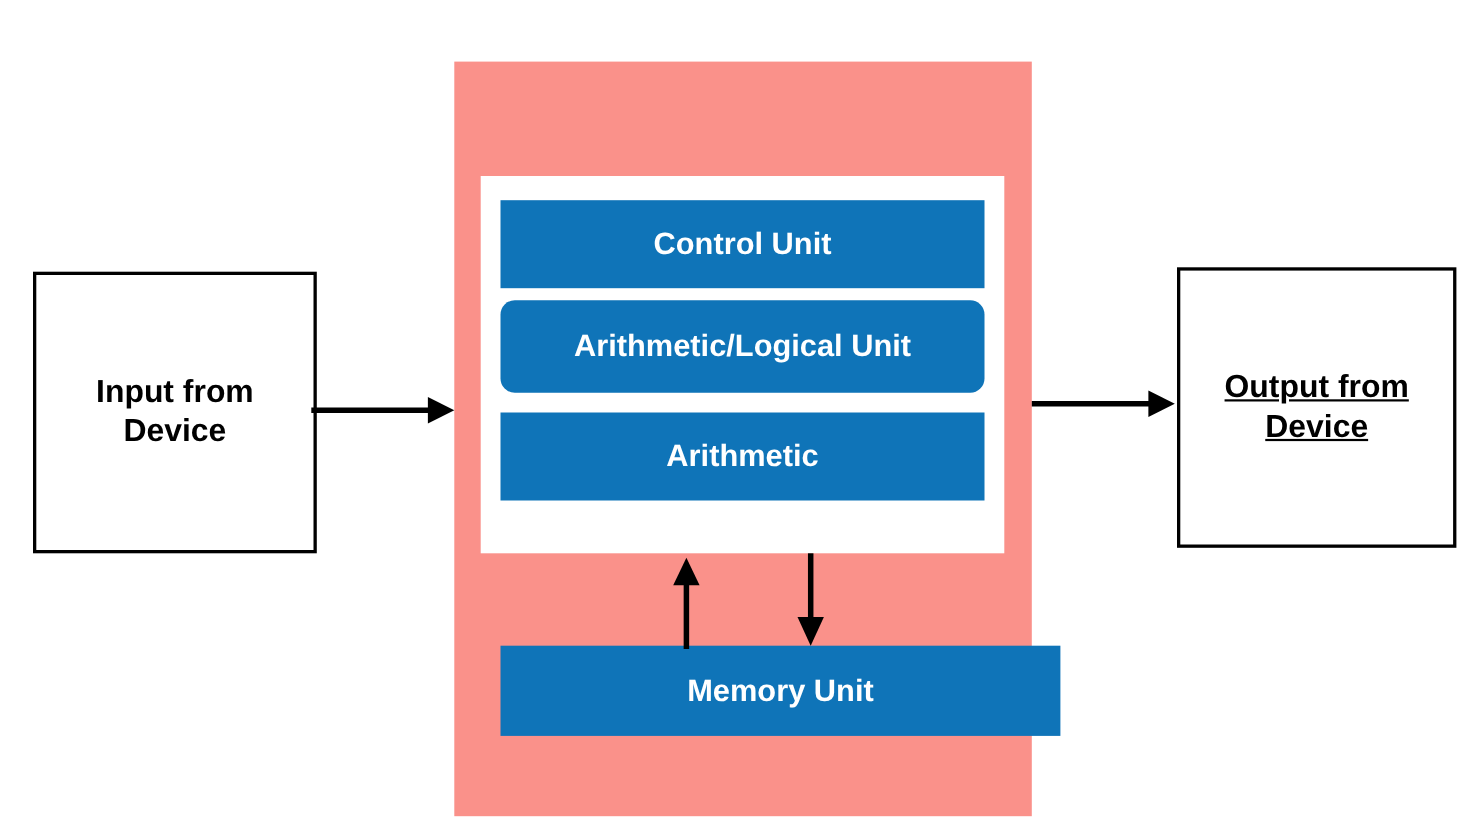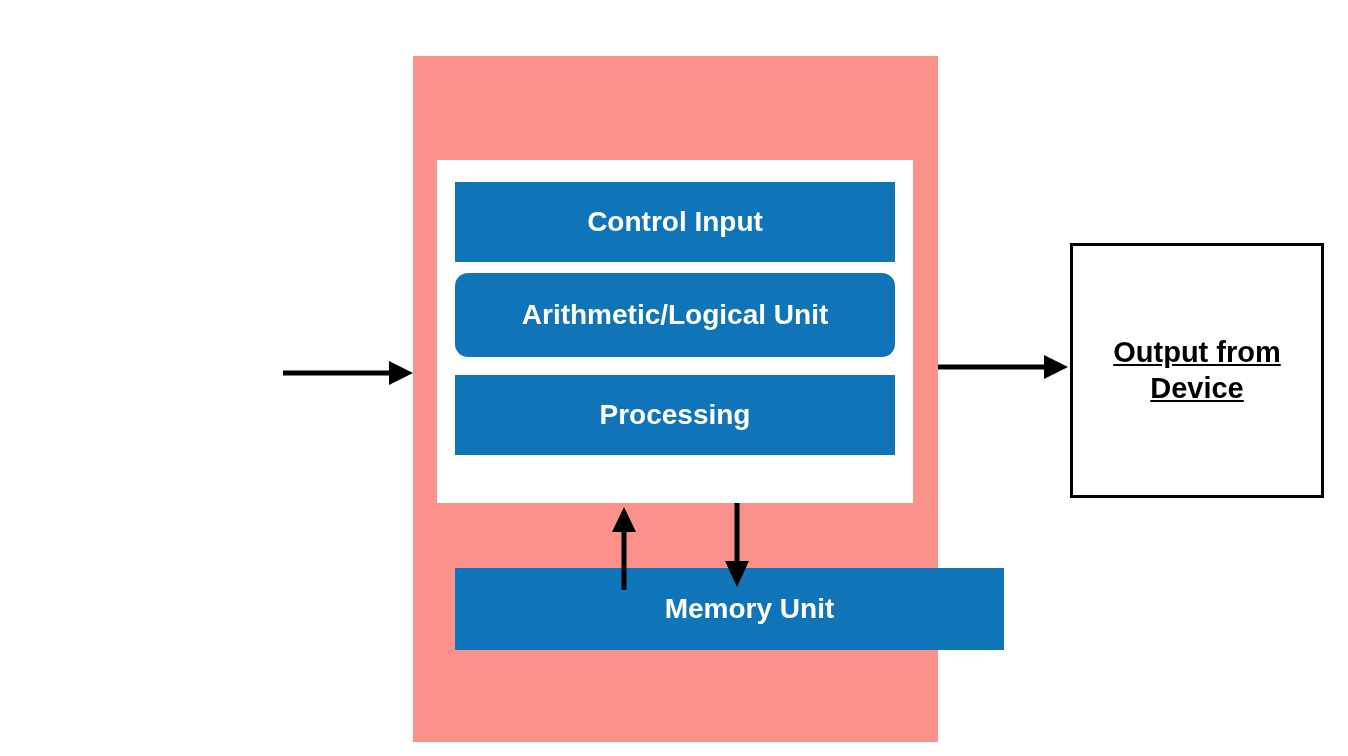--- a/index.html
+++ b/index.html
@@ -49,21 +49,21 @@
     font-size:28px;
     font-weight:700;
     display:flex;
     align-items:center;
     justify-content:center;
     text-align:center;
   }
   .bar1{left:18px;top:22px;width:440px;height:80px;}
   .bar2{left:18px;top:113px;width:440px;height:84px;border-radius:13px;}
   .bar3{left:18px;top:215px;width:440px;height:80px;}
-  .memory{left:42px;top:512px;width:509px;height:82px;padding-left:40px;}
+  .memory{left:42px;top:531px;width:509px;height:82px;}
   
   .io-box{
     position:absolute;
     background:#FFFFFF;
     border:3px solid var(--io-border);
     display:flex;
     align-items:center;
     justify-content:center;
     text-align:center;
   }
@@ -85,28 +85,31 @@
     pointer-events:none;
   }
   #arrows line{stroke:var(--arrow);stroke-width:5;}
   #arrows polygon{fill:var(--arrow);}
 </style>
 </head>
 <body>
 
 <div id="canvas">
 
+  <div class="io-box input">
+    <span class="io-label">Input from Device</span>
+  </div>
 
   <div class="cpu">
     <div class="cpu-title">Central Processing Unit</div>
 
     <div class="cpu-inner">
-      <div class="bar bar1">Control Input</div>
+      <div class="bar bar1">Control Unit</div>
       <div class="bar bar2">Arithmetic/Logical Unit</div>
-      <div class="bar bar3">Processing</div>
+      <div class="bar bar3">Arithmetic</div>
     </div>
 
     <div class="bar memory">Memory Unit</div>
   </div>
 
   <div class="io-box output">
     <span class="io-label">Output from Device</span>
   </div>
 
   <svg id="arrows" viewBox="0 0 1348 756" xmlns="http://www.w3.org/2000/svg">

